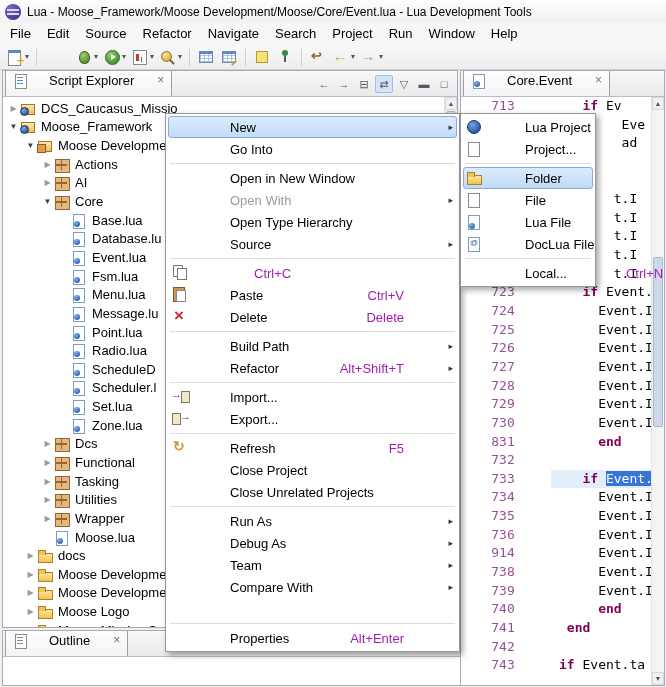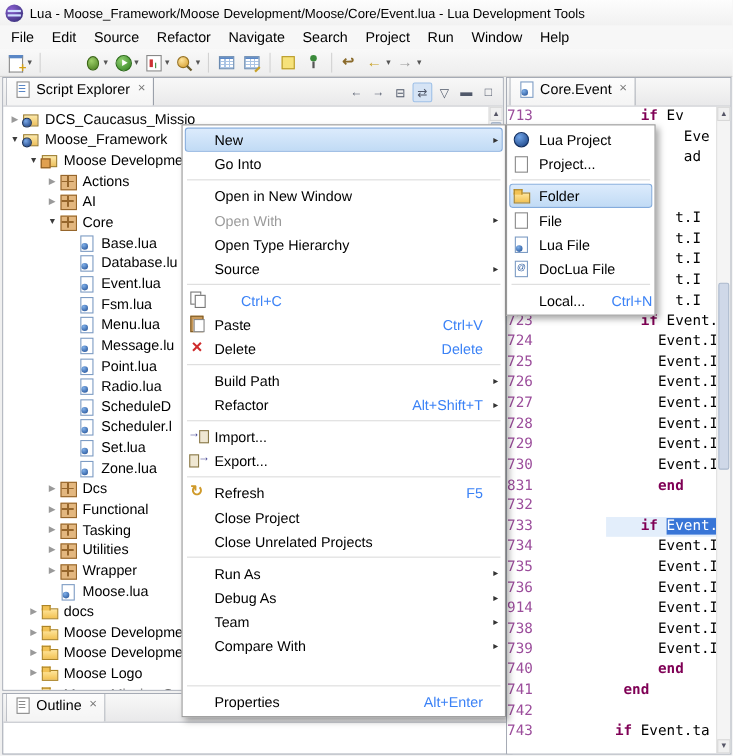--- a/index.html
+++ b/index.html
@@ -51,21 +51,21 @@
 
   
   .main { position:absolute; top:70px; left:0; right:0; bottom:0; }
   .panel { background:#fff; border:1px solid #a6abb5; }
   .explorer { position:absolute; left:2px; top:0; width:456px; height:558px; overflow:hidden; }
   .outlinep { position:absolute; left:2px; top:560px; width:464px; bottom:1px; overflow:hidden; }
   .editorp  { position:absolute; left:460px; top:0; right:1px; bottom:1px; overflow:hidden; }
 
   .tabrow { height:26px; background:linear-gradient(#f8f8f8,#e9e9ea); border-bottom:1px solid #b9bcc4;
     display:flex; align-items:flex-end; padding-left:2px; position:relative; }
-  .tab { display:flex; align-items:center; gap:4px; height:25px; padding:16px 7px;
+  .tab { display:flex; align-items:center; gap:20px; height:25px; padding:16px 7px;
     background:linear-gradient(#ffffff,#f4f4f4); border:1px solid #9aa0aa; border-bottom:none;
     border-radius:3px 3px 0 0; font-size:13px; white-space:nowrap; }
   .tab-close { color:#777; font-size:12px; margin-left:3px; }
   .panel-tools { margin-left:auto; display:flex; align-items:center; gap:2px; padding:0 4px 3px 0; }
   .pt-btn { width:18px; height:18px; display:flex; align-items:center; justify-content:center;
     font-size:11px; color:#50586a; border:1px solid transparent; border-radius:2px; }
   .pt-btn.active { background:#d6e4f5; border-color:#9ec0e8; }
 
   
   .tree { position:absolute; top:26px; left:0; right:13px; bottom:0; overflow:hidden; padding-top:2px; background:#fff; }
@@ -117,35 +117,35 @@
   
   .vscroll { position:absolute; top:26px; right:0; bottom:0; width:13px; background:#f4f4f4; border-left:1px solid #e2e2e2; }
   .vscroll .arr { height:13px; display:flex; align-items:center; justify-content:center; font-size:7px; color:#556;
     background:#f0f0f0; border:1px solid #d8d8d8; }
   .vscroll .arr.down { position:absolute; left:0; right:0; bottom:0; }
   .vscroll .thumb { position:absolute; left:1px; right:1px; background:#cfd8e8; border:1px solid #aab8cc; border-radius:2px; }
 
   
   .ed-lines { position:absolute; top:26px; left:0; right:13px; bottom:0; overflow:hidden; background:#fff; }
   .ed-line { display:flex; height:18.65px; line-height:18.65px; font-family:"DejaVu Sans Mono",monospace; font-size:13px; white-space:pre; }
-  .gut { width:90px; flex:none; text-align:left; padding-right:6px; color:var(--line-number,#9b4d9b); }
+  .gut { width:90px; flex:none; text-align:center; padding-right:6px; color:var(--line-number,#9b4d9b); }
   .code { flex:1; padding-left:8px; }
   .ed-line.cur .code { background:var(--current-line,#e3eefb); }
   .kw { color:var(--keyword,#7f0055); font-weight:bold; }
   .sel { background:var(--selection,#3875d7); color:#fff; }
 
   
   .menu { position:absolute; background:#fff; border:1px solid #979797; box-shadow:3px 3px 6px rgba(0,0,0,.35); padding:2px; z-index:50; }
   .menu.sub { z-index:60; }
-  .menu-item { height:22px; display:flex; align-items:center; padding:0 3px 0 2px; border:1px solid transparent; white-space:nowrap; }
+  .menu-item { height:22px; display:flex; align-items:center; padding:0 3px 0 2px; border:1px solid transparent; white-space:nowrap;gap:35px; }
   .menu-item.hl { background:linear-gradient(#dcebfc,#c1dbf5); border-color:var(--menu-highlight-border,#84acdd); border-radius:3px; }
   .menu-item.disabled { color:#9b9b9b; }
   .mi-icon { width:20px; height:16px; margin-right:4px; flex:none; position:relative; }
   .mi-label { flex:1; }
-  .mi-shortcut { margin-left:24px; color:#3b82f6; }
+  .mi-shortcut { margin-left:24px; color:#a21caf; }
   .mi-arrow { width:14px; text-align:right; font-size:9px; color:#333; }
   .menu-sep { height:1px; background:#dcdcdc; margin:3px 2px; }
 </style>
 </head>
 <body>
 
 <div class="titlebar">
   <span class="eclipse-icon"></span>
   <span>Lua - Moose_Framework/Moose Development/Moose/Core/Event.lua - Lua Development Tools</span>
 </div>

